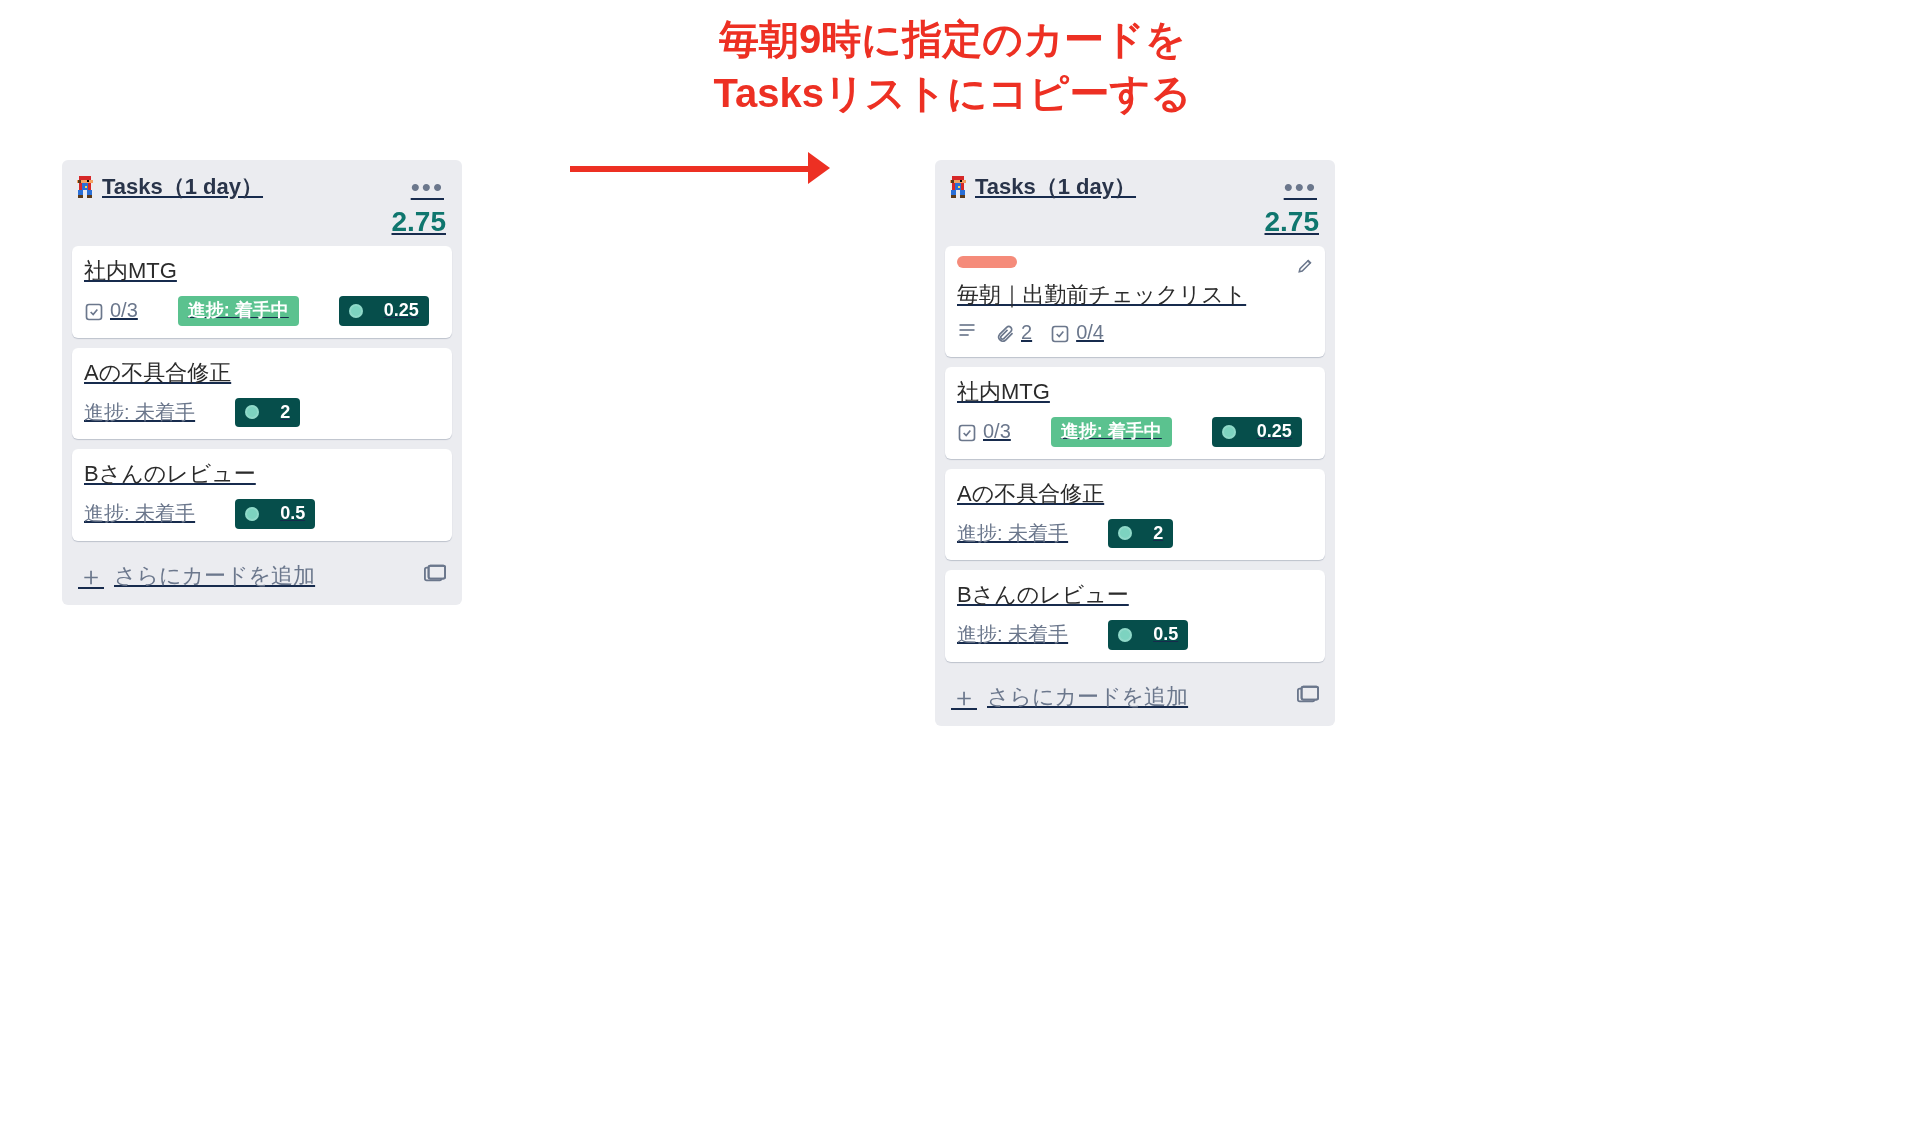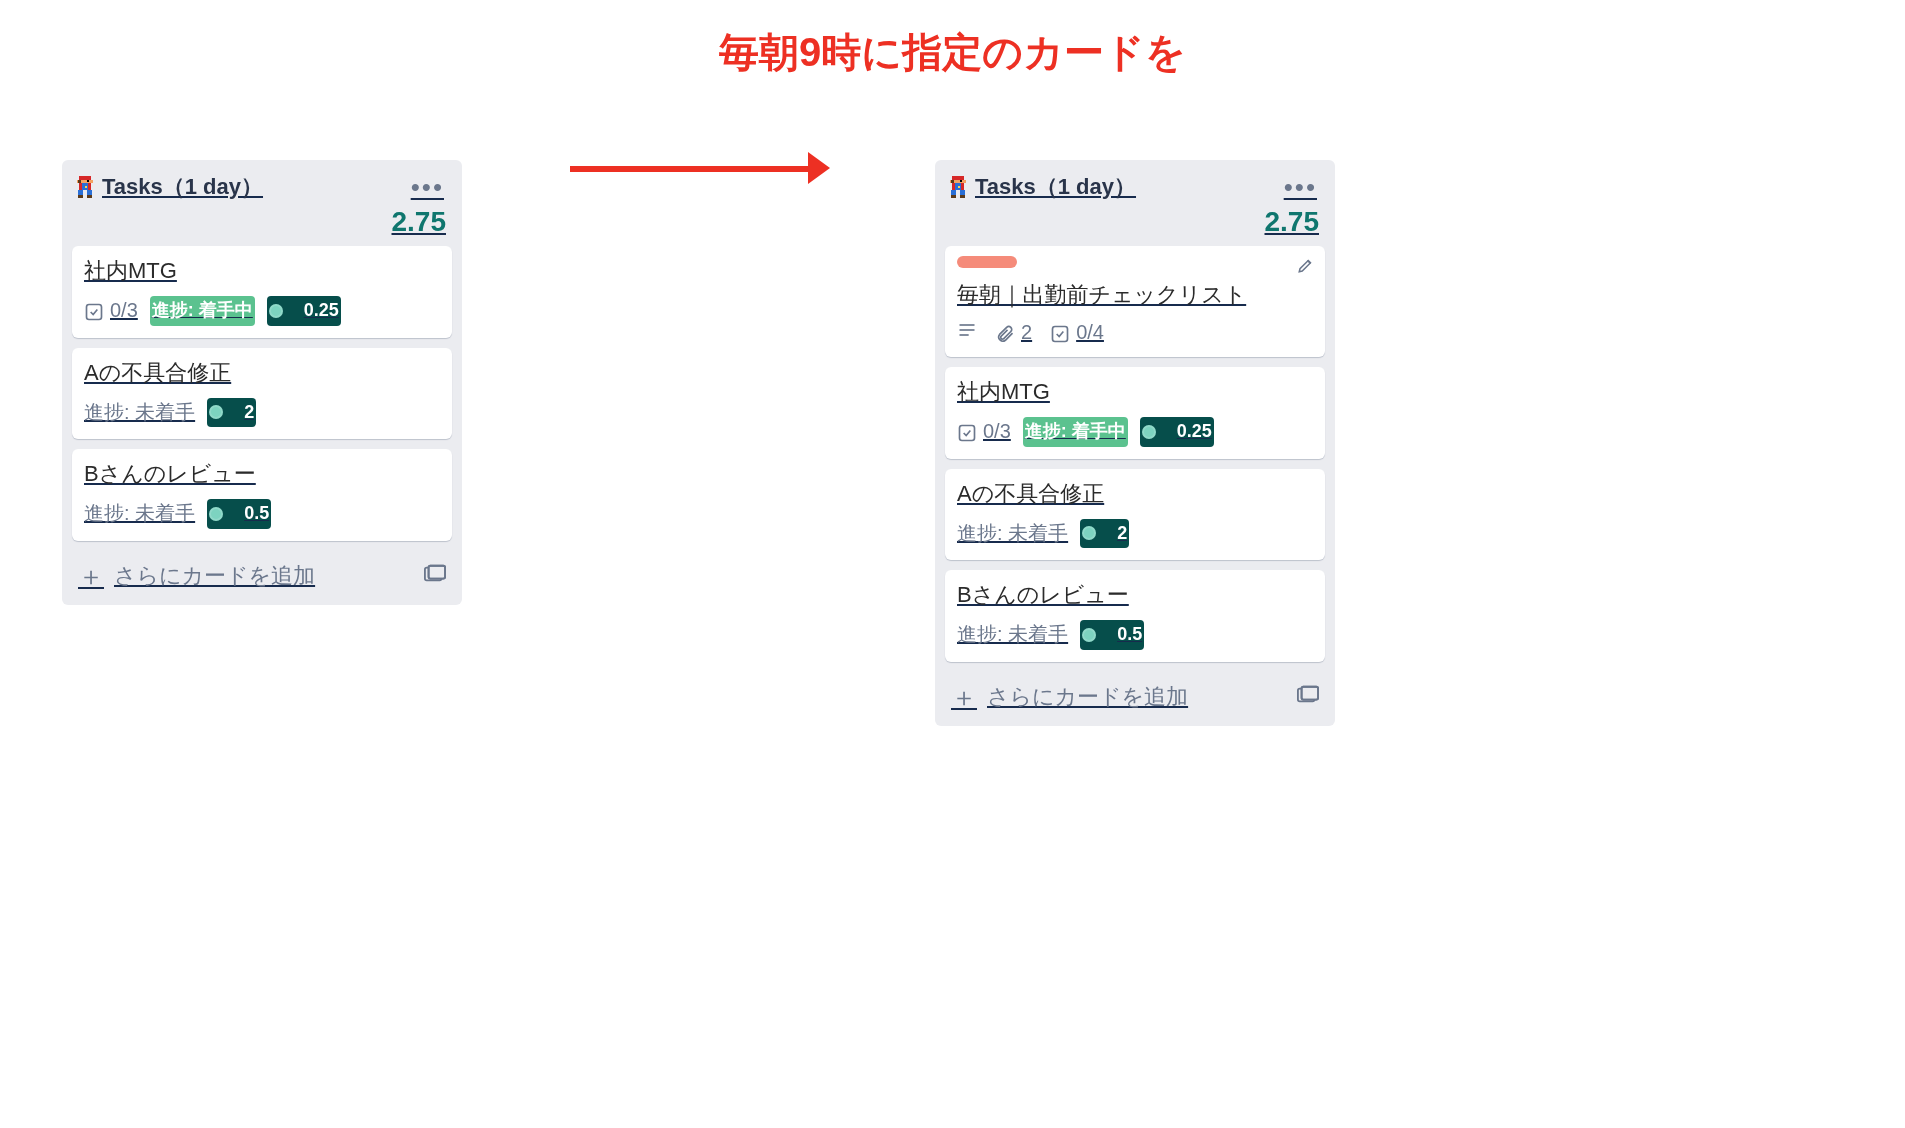--- a/index.html
+++ b/index.html
@@ -10,38 +10,38 @@
     --muted:#6b778c;
     --teal:#0f766e;
     --teal-pill:#064e4b;
     --green:#5bc28f;
     --red:#ed3023;
     --salmon:#f58b7a;
     --shadow:0 1px 1px rgba(9,30,66,.2);
   }
   html,body{margin:0;padding:0;background:var(--bg);font-family:-apple-system,BlinkMacSystemFont,"Segoe UI","Hiragino Sans","Hiragino Kaku Gothic ProN",Meiryo,sans-serif;color:var(--text);}
   .canvas{width:1905px;height:1128px;position:relative;}
-  .headline{position:absolute;top:25px;left:0;right:0;text-align:center;font-weight:800;font-size:40px;line-height:1.35;color:var(--red);}
+  .headline{position:absolute;top:12px;left:0;right:0;text-align:center;font-weight:800;font-size:40px;line-height:1.35;color:var(--red);}
   .arrow{position:absolute;top:152px;left:570px;width:260px;height:40px;}
   .arrow-line{position:absolute;top:14px;left:0;right:12px;height:6px;background:var(--red);}
   .arrow-head{position:absolute;right:0;top:0;width:0;height:0;border-top:16px solid transparent;border-bottom:16px solid transparent;border-left:22px solid var(--red);}
   .list{width:400px;background:var(--list-bg);border-radius:6px;padding:8px 6px 6px 6px;box-sizing:border-box;position:absolute;text-decoration:underline;}
   .list-left{top:160px;left:62px;}
   .list-right{top:160px;left:935px;}
   .list-header{display:flex;align-items:center;justify-content:space-between;padding:4px 8px 0 8px;}
   .list-title-wrap{display:flex;align-items:center;gap:8px;font-weight:700;font-size:22px;color:#29344a;}
   .mario{width:18px;height:22px;display:inline-block;position:relative;}
   .mario svg{display:block;}
   .more{color:var(--muted);font-size:26px;line-height:10px;letter-spacing:2px;cursor:pointer;padding:0 4px;}
   .sum{color:var(--teal);font-weight:800;font-size:28px;text-align:right;padding:4px 10px 8px 0;}
   .card{background:var(--card-bg);border-radius:6px;box-shadow:var(--shadow);margin:0 4px 10px 4px;padding:10px 12px 12px 12px;position:relative;}
   .card-title{font-size:22px;color:#2b2b2b;margin-bottom:10px;}
   .badges{display:flex;align-items:center;gap:12px;flex-wrap:wrap;}
   .check-badge{display:flex;align-items:flex-end;gap:6px;color:var(--muted);font-size:20px;}
-  .pill{display:inline-flex;align-items:center;border-radius:4px;font-size:18px;font-weight:600;padding:4px 2px;line-height:1.2;}
+  .pill{display:inline-flex;align-items:center;border-radius:4px;font-size:18px;font-weight:600;padding:4px 10px;line-height:1.2;margin-left:28px;}
   .pill-green{background:var(--green);color:#fff;}
   .pill-dark{background:var(--teal-pill);color:#fff;gap:21px;}
   .bulb{width:14px;height:14px;border-radius:50%;background:#7dd3c0;display:inline-block;box-shadow:0 0 0 2px rgba(255,255,255,.15) inset;}
   .progress-text{color:var(--muted);font-size:20px;}
   .label-bar{display:inline-block;width:60px;height:12px;background:var(--salmon);border-radius:6px;margin-bottom:8px;}
   .edit-icon{position:absolute;top:10px;right:10px;color:var(--muted);}
   .meta-row{display:flex;align-items:center;gap:18px;color:var(--muted);font-size:20px;margin-top:8px;}
   .footer{display:flex;align-items:center;justify-content:space-between;padding:10px 10px 8px 10px;color:var(--muted);}
   .add-card{display:flex;align-items:center;gap:10px;font-size:22px;cursor:pointer;}
   .plus{font-size:26px;line-height:20px;}
@@ -49,20 +49,21 @@
   svg{overflow:visible;}
   .icon-sm{width:20px;height:20px;}
   .icon-xs{width:18px;height:18px;}
 </style>
 </head>
 <body>
 
 <div class="canvas">
   <div class="headline">
     <span>毎朝9時に指定のカードを</span><br>
+    <span>Tasksリストにコピーする</span>
   </div>
 
   <div class="arrow">
     <div class="arrow-line"></div>
     <div class="arrow-head"></div>
   </div>
 
   <div class="list list-left">
     <div class="list-header">
       <div class="list-title-wrap">

